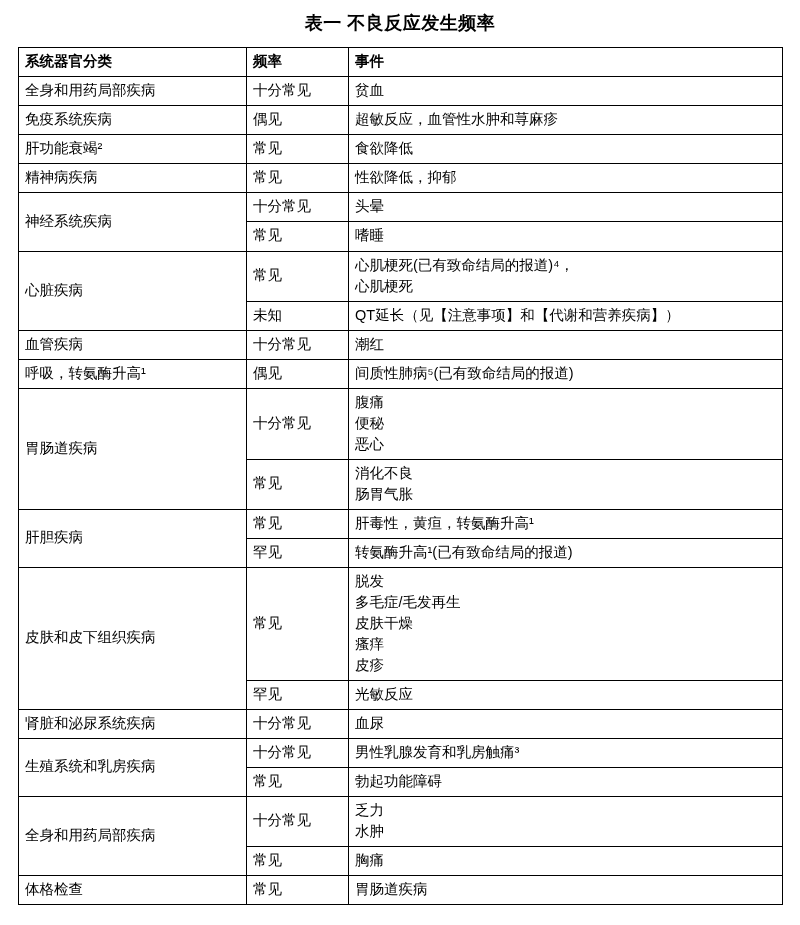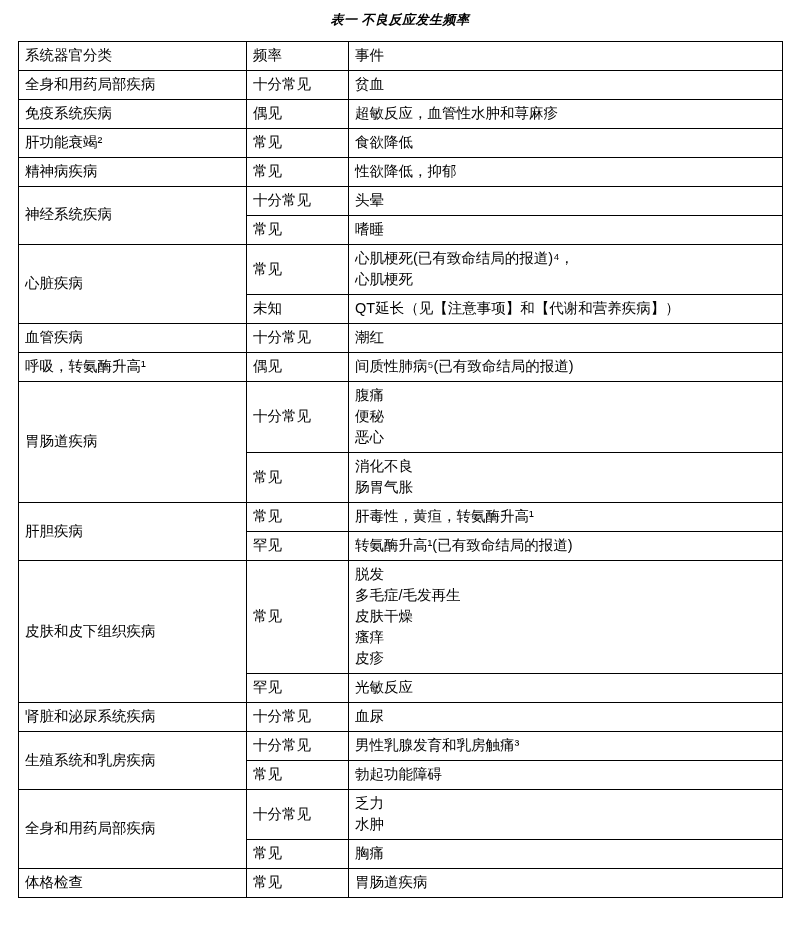--- a/index.html
+++ b/index.html
@@ -15,43 +15,42 @@
   }
   .page {
     width: 800px;
     height: 925px;
     box-sizing: border-box;
     padding: 8px 18px 0 18px;
     position: relative;
   }
   .doc-title {
     text-align: center;
-    font-size: 13px;
+    font-size: 18px;
     font-weight: bold;
     letter-spacing: 0.5px;
     margin: 4px 0 12px 0;
     line-height: 1.3;
-    font-style: italic;
   }
   table.adr {
     border-collapse: collapse;
     width: 764px;
     table-layout: fixed;
     font-size: 14.5px;
   }
   table.adr td, table.adr th {
     border: 1px solid #000000;
     padding: 3px 6px 4px 6px;
     vertical-align: middle;
     line-height: 1.45;
     text-align: left;
     font-weight: normal;
   }
   table.adr th {
-    font-weight: normal;
+    font-weight: bold;
   }
   col.c-system { width: 228px; }
   col.c-freq   { width: 102px; }
   col.c-event  { width: 434px; }
 
   .cell-lines span {
     display: block;
     white-space: nowrap;
   }
   .nowrap { white-space: nowrap; }

